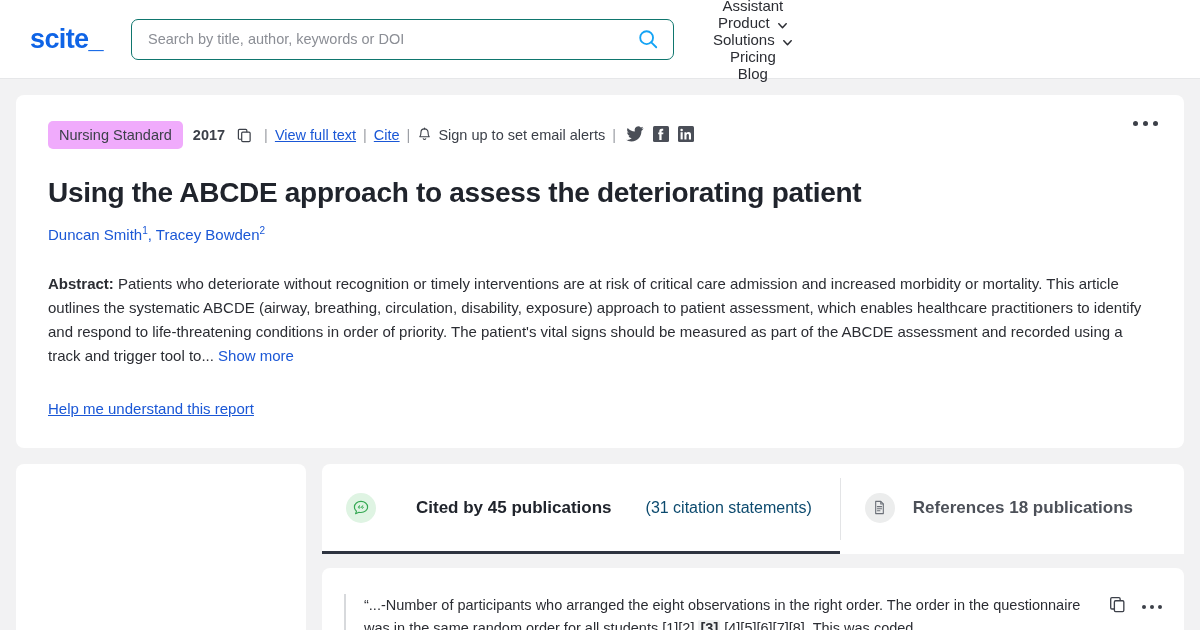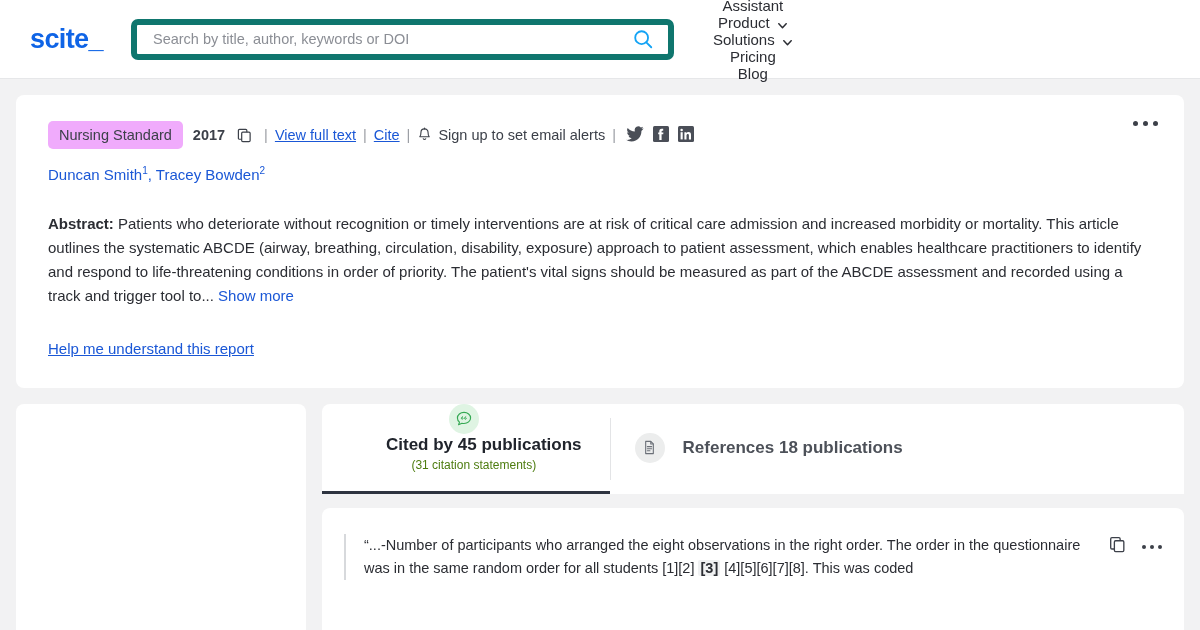--- a/index.html
+++ b/index.html
@@ -24,21 +24,21 @@
     font-size: 27px;
     font-weight: 700;
     color: #0f64e6;
     letter-spacing: -0.6px;
     margin-right: 28px;
     cursor: pointer;
     white-space: nowrap;
   }
   .searchbox {
     width: 543px; height: 41px;
-    border: 6px solid #0f766e;
+    border: 1px solid #0f766e;
     border-radius: 7px;
     display: flex; align-items: center;
     padding: 0 14px 0 16px;
     background: #fff;
   }
   .searchbox input {
     flex: 1; border: none; outline: none;
     font-size: 14.5px;
     font-family: "Liberation Sans", sans-serif;
     color: #2b2d33;
@@ -141,37 +141,37 @@
     background: #fff; border-radius: 8px 8px 0 0;
     display: flex; align-items: stretch;
     height: 90px; overflow: hidden;
   }
   .tab {
     display: flex; align-items: center;
     padding: 0 28px 0 24px;
     cursor: pointer;
     position: relative;
   }
-  .tab.active { border-bottom: 3px solid #2e3440; flex-direction: column; }
+  .tab.active { border-bottom: 3px solid #2e3440; }
   .tab.inactive { border-bottom: 3px solid transparent; }
   .tab-div { width: 1px; background: #e3e4e6; margin: 14px 0; }
   .tab-ico {
     width: 30px; height: 30px; border-radius: 50%;
     display: flex; align-items: center; justify-content: center;
     flex: 0 0 30px;
   }
   .ico-green { background: #dff4e3; }
   .ico-gray  { background: #eceded; }
   .tab-main {
     font-size: 17px; font-weight: 700; color: #20242c;
     line-height: 22px; margin-left: 40px; text-align: center;
   }
   .tab-sub {
-    font-size: 12px; color: #4d7c0f; line-height: 19px;
-    margin-left: 20px; text-align: center;
+    font-size: 16px; color: #0c4a6e; line-height: 19px;
+    margin-left: 34px; text-align: center;
   }
   .tab-ref-label { font-size: 17px; font-weight: 700; color: #4d5159; margin-left: 18px; white-space: nowrap; }
 
   .stmt-card {
     background: #fff; border-radius: 8px;
     padding: 26px 22px 20px 22px;
     display: flex; align-items: flex-start;
     min-height: 150px;
   }
   .stmt-body {
@@ -281,20 +281,21 @@
           <svg viewBox="0 0 16 16" width="16" height="16">
             <rect width="16" height="16" rx="1.5" fill="#4a4e57"></rect>
             <rect x="2.6" y="6.2" width="2.1" height="7.2" fill="#fff"></rect>
             <circle cx="3.65" cy="3.9" r="1.25" fill="#fff"></circle>
             <path d="M6.4 6.2h2v1a2.3 2.3 0 0 1 2.1-1.1c2 0 2.5 1.2 2.5 3v4.3h-2.1V9.5c0-.9-.3-1.5-1.1-1.5s-1.3.6-1.3 1.5v3.9H6.4V6.2z" fill="#fff"></path>
           </svg>
         </span>
       </span>
     </div>
 
+    <h1 class="title">Using the ABCDE approach to assess the deteriorating patient</h1>
 
     <div class="authors">
       <span>Duncan Smith</span><sup>1</sup><span>, </span><span>Tracey Bowden</span><sup>2</sup>
     </div>
 
     <div class="abstract">
       <b>Abstract:</b><span> Patients who deteriorate without recognition or timely interventions are at risk of critical care admission and increased morbidity or mortality. This article outlines the systematic ABCDE (airway, breathing, circulation, disability, exposure) approach to patient assessment, which enables healthcare practitioners to identify and respond to life-threatening conditions in order of priority. The patient's vital signs should be measured as part of the ABCDE assessment and recorded using a track and trigger tool to... </span><span class="show-more">Show more</span>
     </div>
 
     <div class="help-link">Help me understand this report</div>

